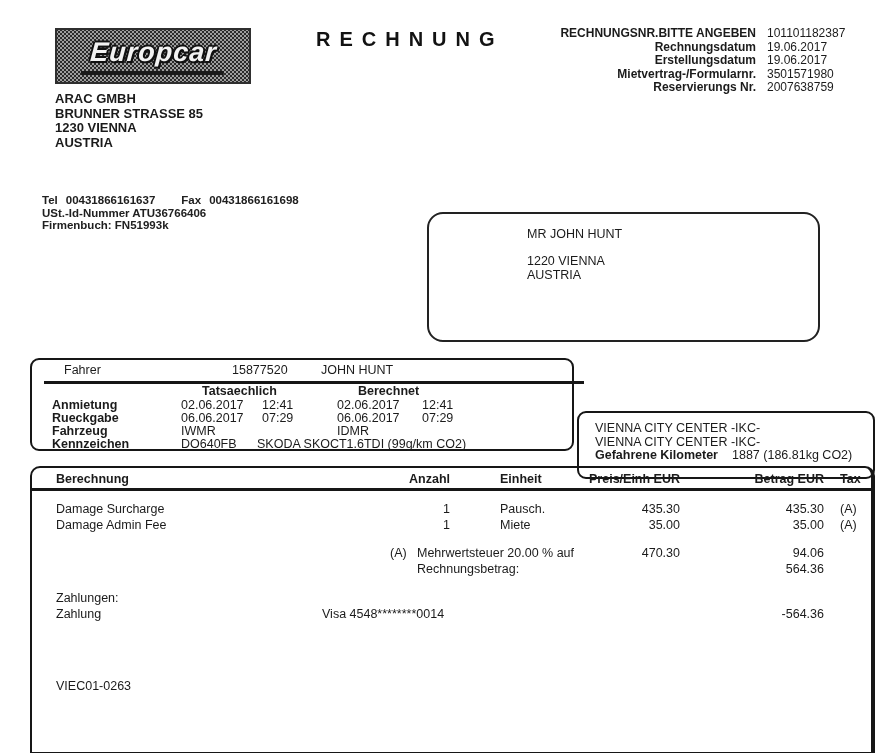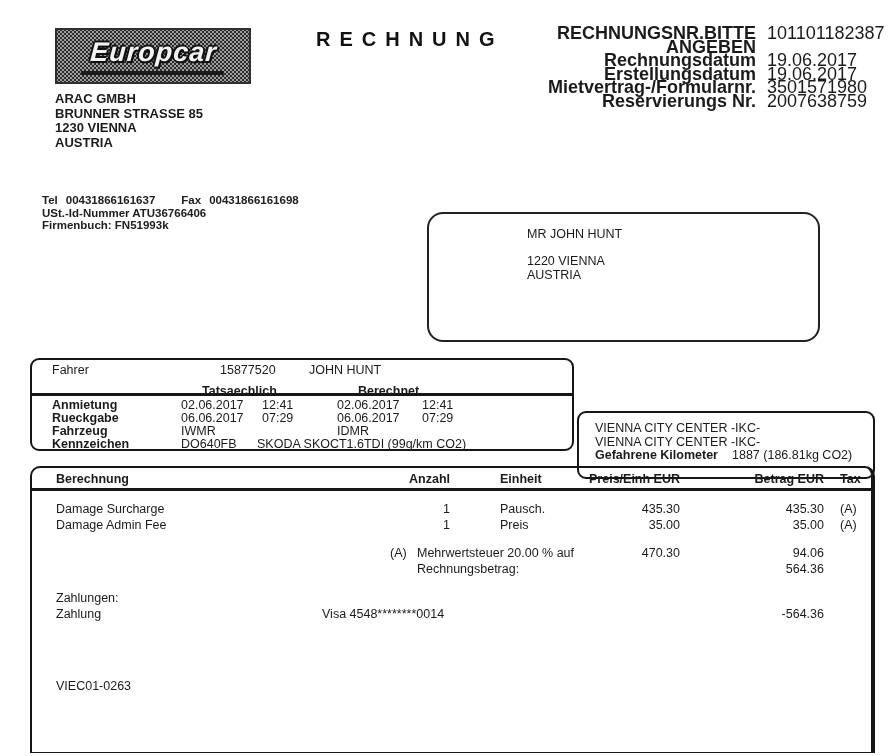--- a/index.html
+++ b/index.html
@@ -33,21 +33,21 @@
     transform:skewX(-4deg);
   }
 
   
   .doc-title {
     left:316px; top:28px; font-size:20px; font-weight:bold;
     letter-spacing:9px; color:#121212;
   }
   .company-address { left:55px; top:92px; line-height:14.5px; font-size:13px; }
   .meta-block { right:24px; top:27px; }
-  .meta-row { display:flex; line-height:13.5px; font-size:18px; }
+  .meta-row { display:flex; line-height:13.5px; font-size:12px; }
   .meta-label { width:235px; text-align:right; font-weight:bold; }
   .meta-value { width:105px; margin-left:11px; text-align:left; }
 
   
   .contact-block { left:42px; top:194px; line-height:12.5px; font-size:11.5px; font-weight:bold; color:#202020; }
   .contact-gap { display:inline-block; width:26px; }
   .tel-gap { display:inline-block; width:8px; }
 
   
   .customer-box {
@@ -55,21 +55,21 @@
     border:2px solid #222; border-radius:16px;
     padding:13px 10px 0 98px; line-height:14px;
   }
   .customer-spacer { height:13px; }
 
   
   .fahrer-box {
     left:30px; top:358px; width:544px; height:93px;
     border:2px solid #161616; border-radius:9px;
   }
-  .fahrer-header { position:absolute; left:0; top:0; width:100%; height:36px; border-bottom:3px solid #161616; }
+  .fahrer-header { position:absolute; left:12px; top:0; width:100%; height:24px; border-bottom:3px solid #161616; }
   .fh-label { position:absolute; left:20px; top:3px; }
   .fh-id { position:absolute; left:188px; top:3px; }
   .fh-name { position:absolute; left:277px; top:3px; }
   .rental-grid { position:absolute; left:0; top:24px; width:100%; font-size:12.5px; }
   .r-row { position:absolute; height:13px; width:100%; }
   .r-label { position:absolute; left:20px; font-weight:bold; }
   .r-c1 { position:absolute; left:149px; }
   .r-c2 { position:absolute; left:230px; }
   .r-c3 { position:absolute; left:305px; }
   .r-c4 { position:absolute; left:390px; }
@@ -221,21 +221,21 @@
       <span class="col-name">Damage Surcharge</span>
       <span class="col-qty">1</span>
       <span class="col-unit">Pausch.</span>
       <span class="col-price">435.30</span>
       <span class="col-amount">435.30</span>
       <span class="col-tax">(A)</span>
     </div>
     <div class="c-row" style="top:50px;">
       <span class="col-name">Damage Admin Fee</span>
       <span class="col-qty">1</span>
-      <span class="col-unit">Preis</span>
+      <span class="col-unit">Miete</span>
       <span class="col-price">35.00</span>
       <span class="col-amount">35.00</span>
       <span class="col-tax">(A)</span>
     </div>
 
     <div class="c-row" style="top:78px;">
       <span class="col-marker">(A)</span>
       <span class="col-vatlbl">Mehrwertsteuer 20.00 % auf</span>
       <span class="col-price">470.30</span>
       <span class="col-amount">94.06</span>

